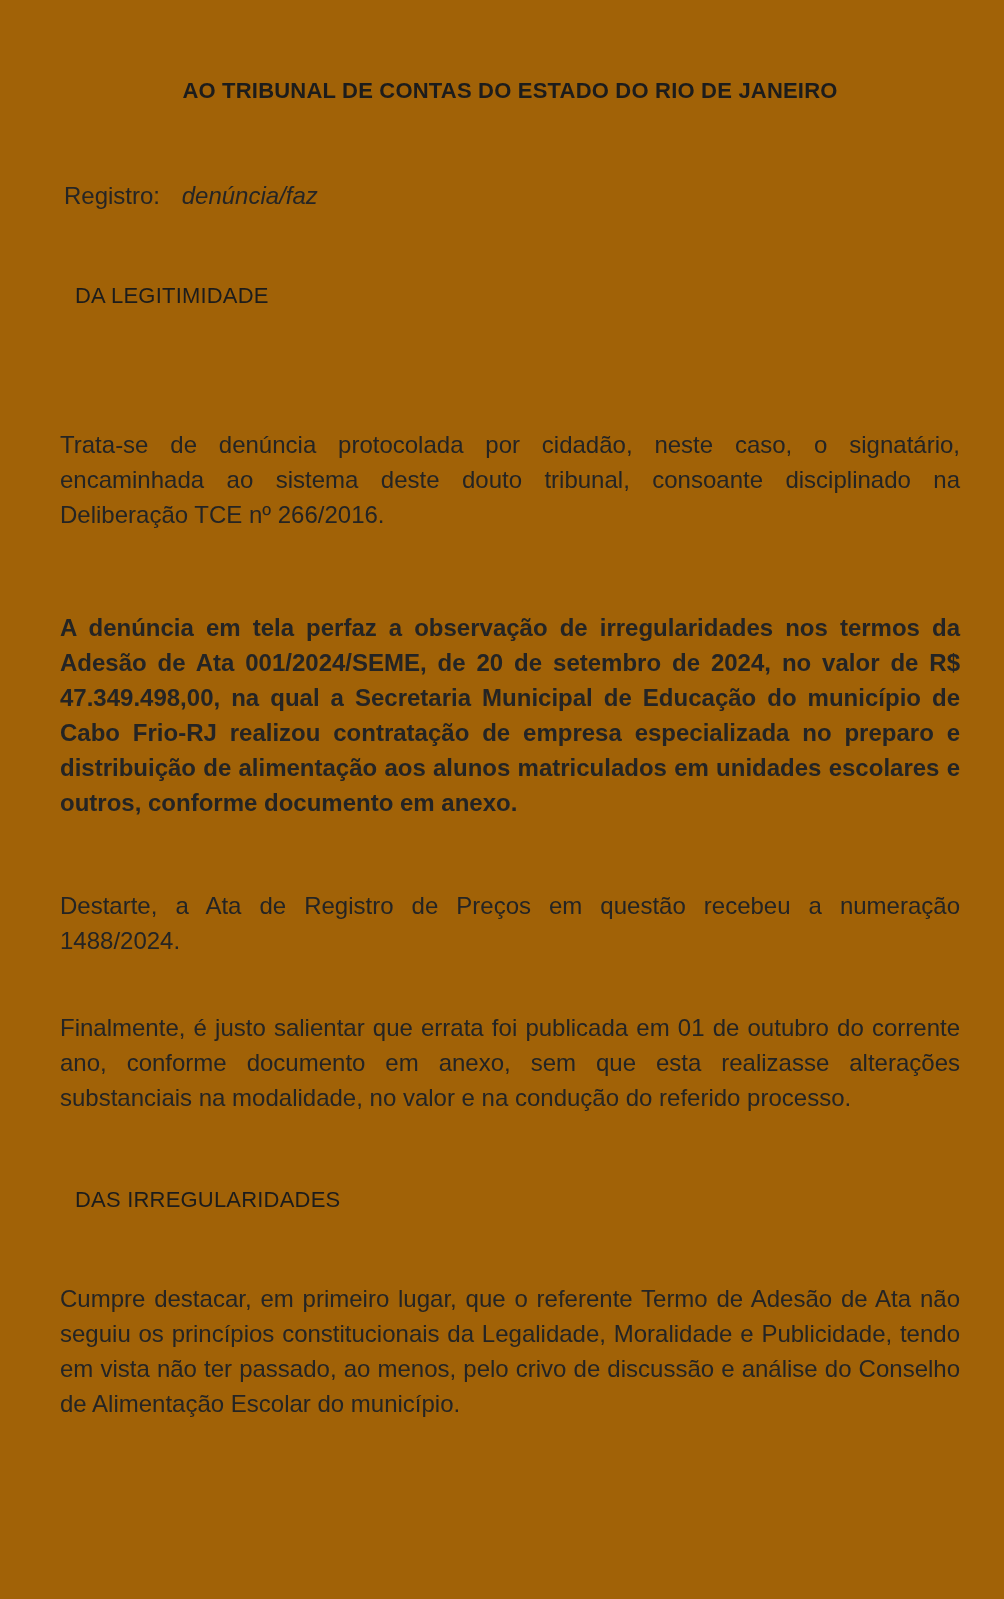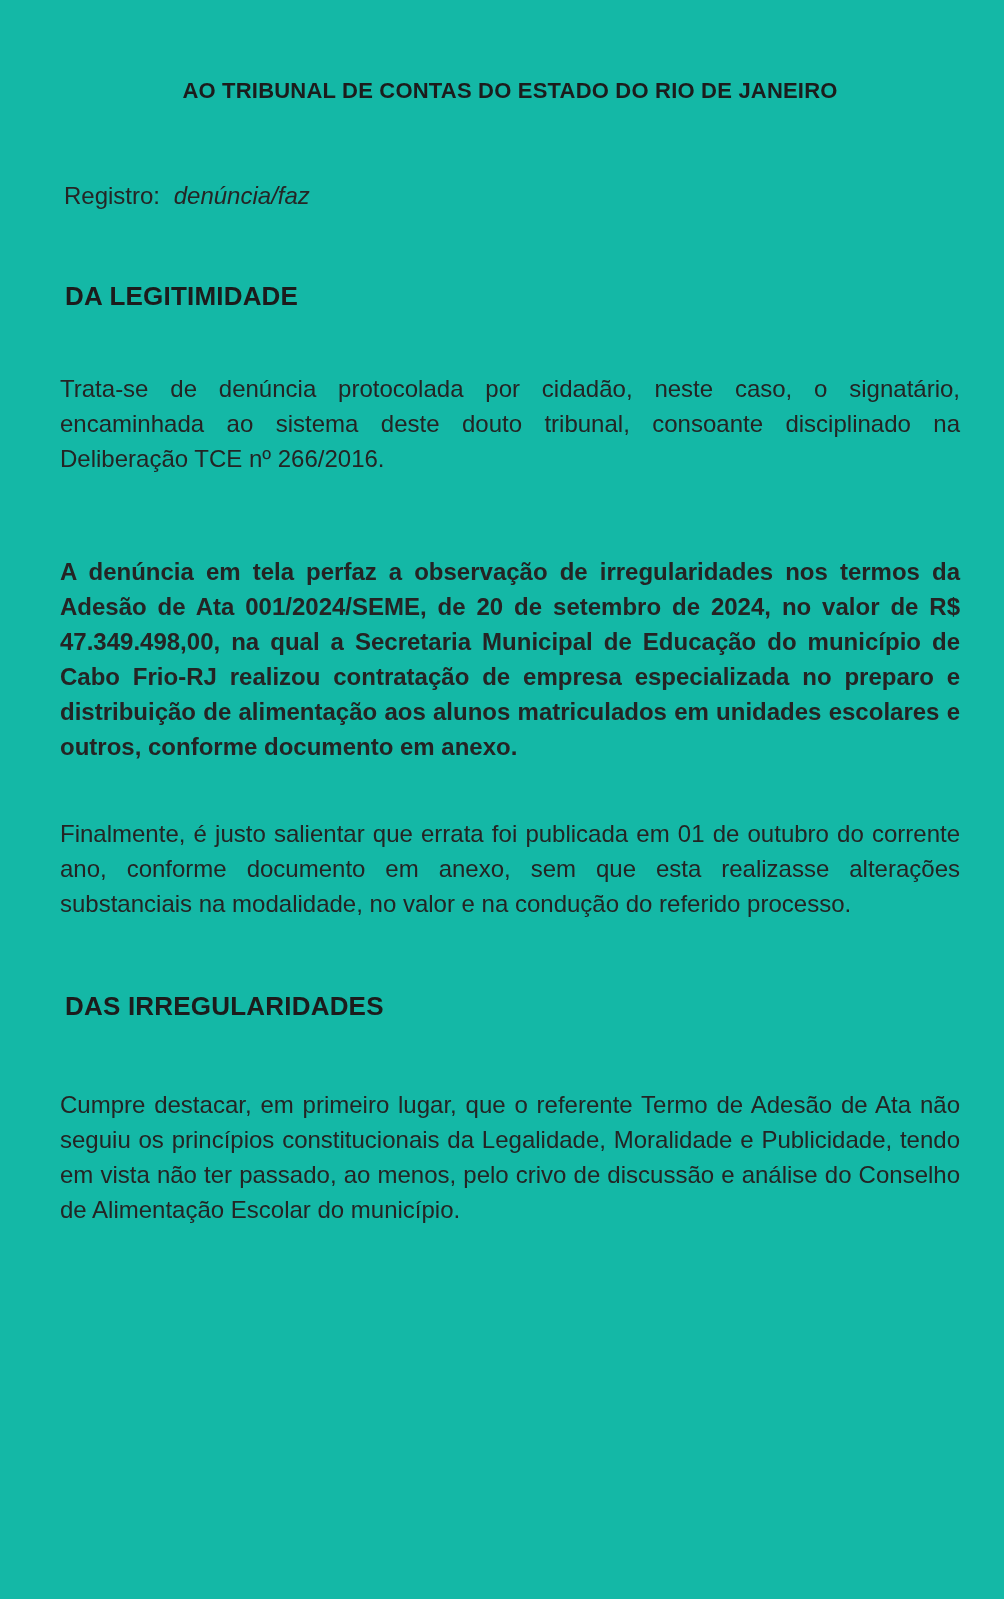--- a/index.html
+++ b/index.html
@@ -5,21 +5,21 @@
   html, body {
     margin: 0;
     padding: 0;
     background: #ffffff;
   }
   .page {
     position: relative;
     width: 1004px;
     height: 1599px;
     margin: 0 auto;
-    background: #14b8a6;
+    background: #a16207;
     overflow: hidden;
     font-family: "Liberation Sans", "DejaVu Sans", sans-serif;
     color: #222222;
     box-sizing: border-box;
     padding: 76px 44px 0 60px;
   }
   .doc-title {
     margin: 0;
     font-size: 22px;
     line-height: 30px;
@@ -33,41 +33,42 @@
     font-size: 24px;
     line-height: 35px;
     color: #252525;
   }
   .subject-label {
     font-style: normal;
     margin-right: 7px;
   }
   .subject-value {
     font-style: italic;
+    margin-left: 8px;
   }
   .section-heading {
-    margin: 0;
+    margin: 10px;
     padding-left: 5px;
-    font-size: 26px;
+    font-size: 22px;
     line-height: 30px;
-    font-weight: bold;
+    font-weight: normal;
     color: #1c1c1c;
     letter-spacing: 0.2px;
   }
   .h-legitimidade { margin-top: 68px; }
   .h-objeto       { margin-top: 66px; }
   .h-irregular    { margin-top: 70px; }
   .body-paragraph {
     margin: 0;
     font-size: 24px;
     line-height: 35px;
     text-align: justify;
     color: #242424;
   }
-  .p1 { margin-top: 60px; }
+  .p1 { margin-top: 116px; }
   .p2 { margin-top: 78px; font-weight: bold; }
   .p3 { margin-top: 68px; }
   .p4 { margin-top: 52px; }
   .p5 { margin-top: 66px; }
 </style>
 </head>
 <body>
 
 <div class="page">
 
@@ -78,20 +79,21 @@
     <em class="subject-value">denúncia/faz</em>
   </p>
 
   <h2 class="section-heading h-legitimidade">DA LEGITIMIDADE</h2>
 
   <p class="body-paragraph p1">Trata-se de denúncia protocolada por cidadão, neste caso, o signatário, encaminhada ao sistema deste douto tribunal, consoante disciplinado na Deliberação TCE nº 266/2016.</p>
 
 
   <p class="body-paragraph p2">A denúncia em tela perfaz a observação de irregularidades nos termos da Adesão de Ata 001/2024/SEME, de 20 de setembro de 2024, no valor de R$ 47.349.498,00, na qual a Secretaria Municipal de Educação do município de Cabo Frio-RJ realizou contratação de empresa especializada no preparo e distribuição de alimentação aos alunos matriculados em unidades escolares e outros, conforme documento em anexo.</p>
 
+  <p class="body-paragraph p3">Destarte, a Ata de Registro de Preços em questão recebeu a numeração 1488/2024.</p>
 
   <p class="body-paragraph p4">Finalmente, é justo salientar que errata foi publicada em 01 de outubro do corrente ano, conforme documento em anexo, sem que esta realizasse alterações substanciais na modalidade, no valor e na condução do referido processo.</p>
 
   <h2 class="section-heading h-irregular">DAS IRREGULARIDADES</h2>
 
   <p class="body-paragraph p5">Cumpre destacar, em primeiro lugar, que o referente Termo de Adesão de Ata não seguiu os princípios constitucionais da Legalidade, Moralidade e Publicidade, tendo em vista não ter passado, ao menos, pelo crivo de discussão e análise do Conselho de Alimentação Escolar do município.</p>
 
 </div>
 
 </body></html>

